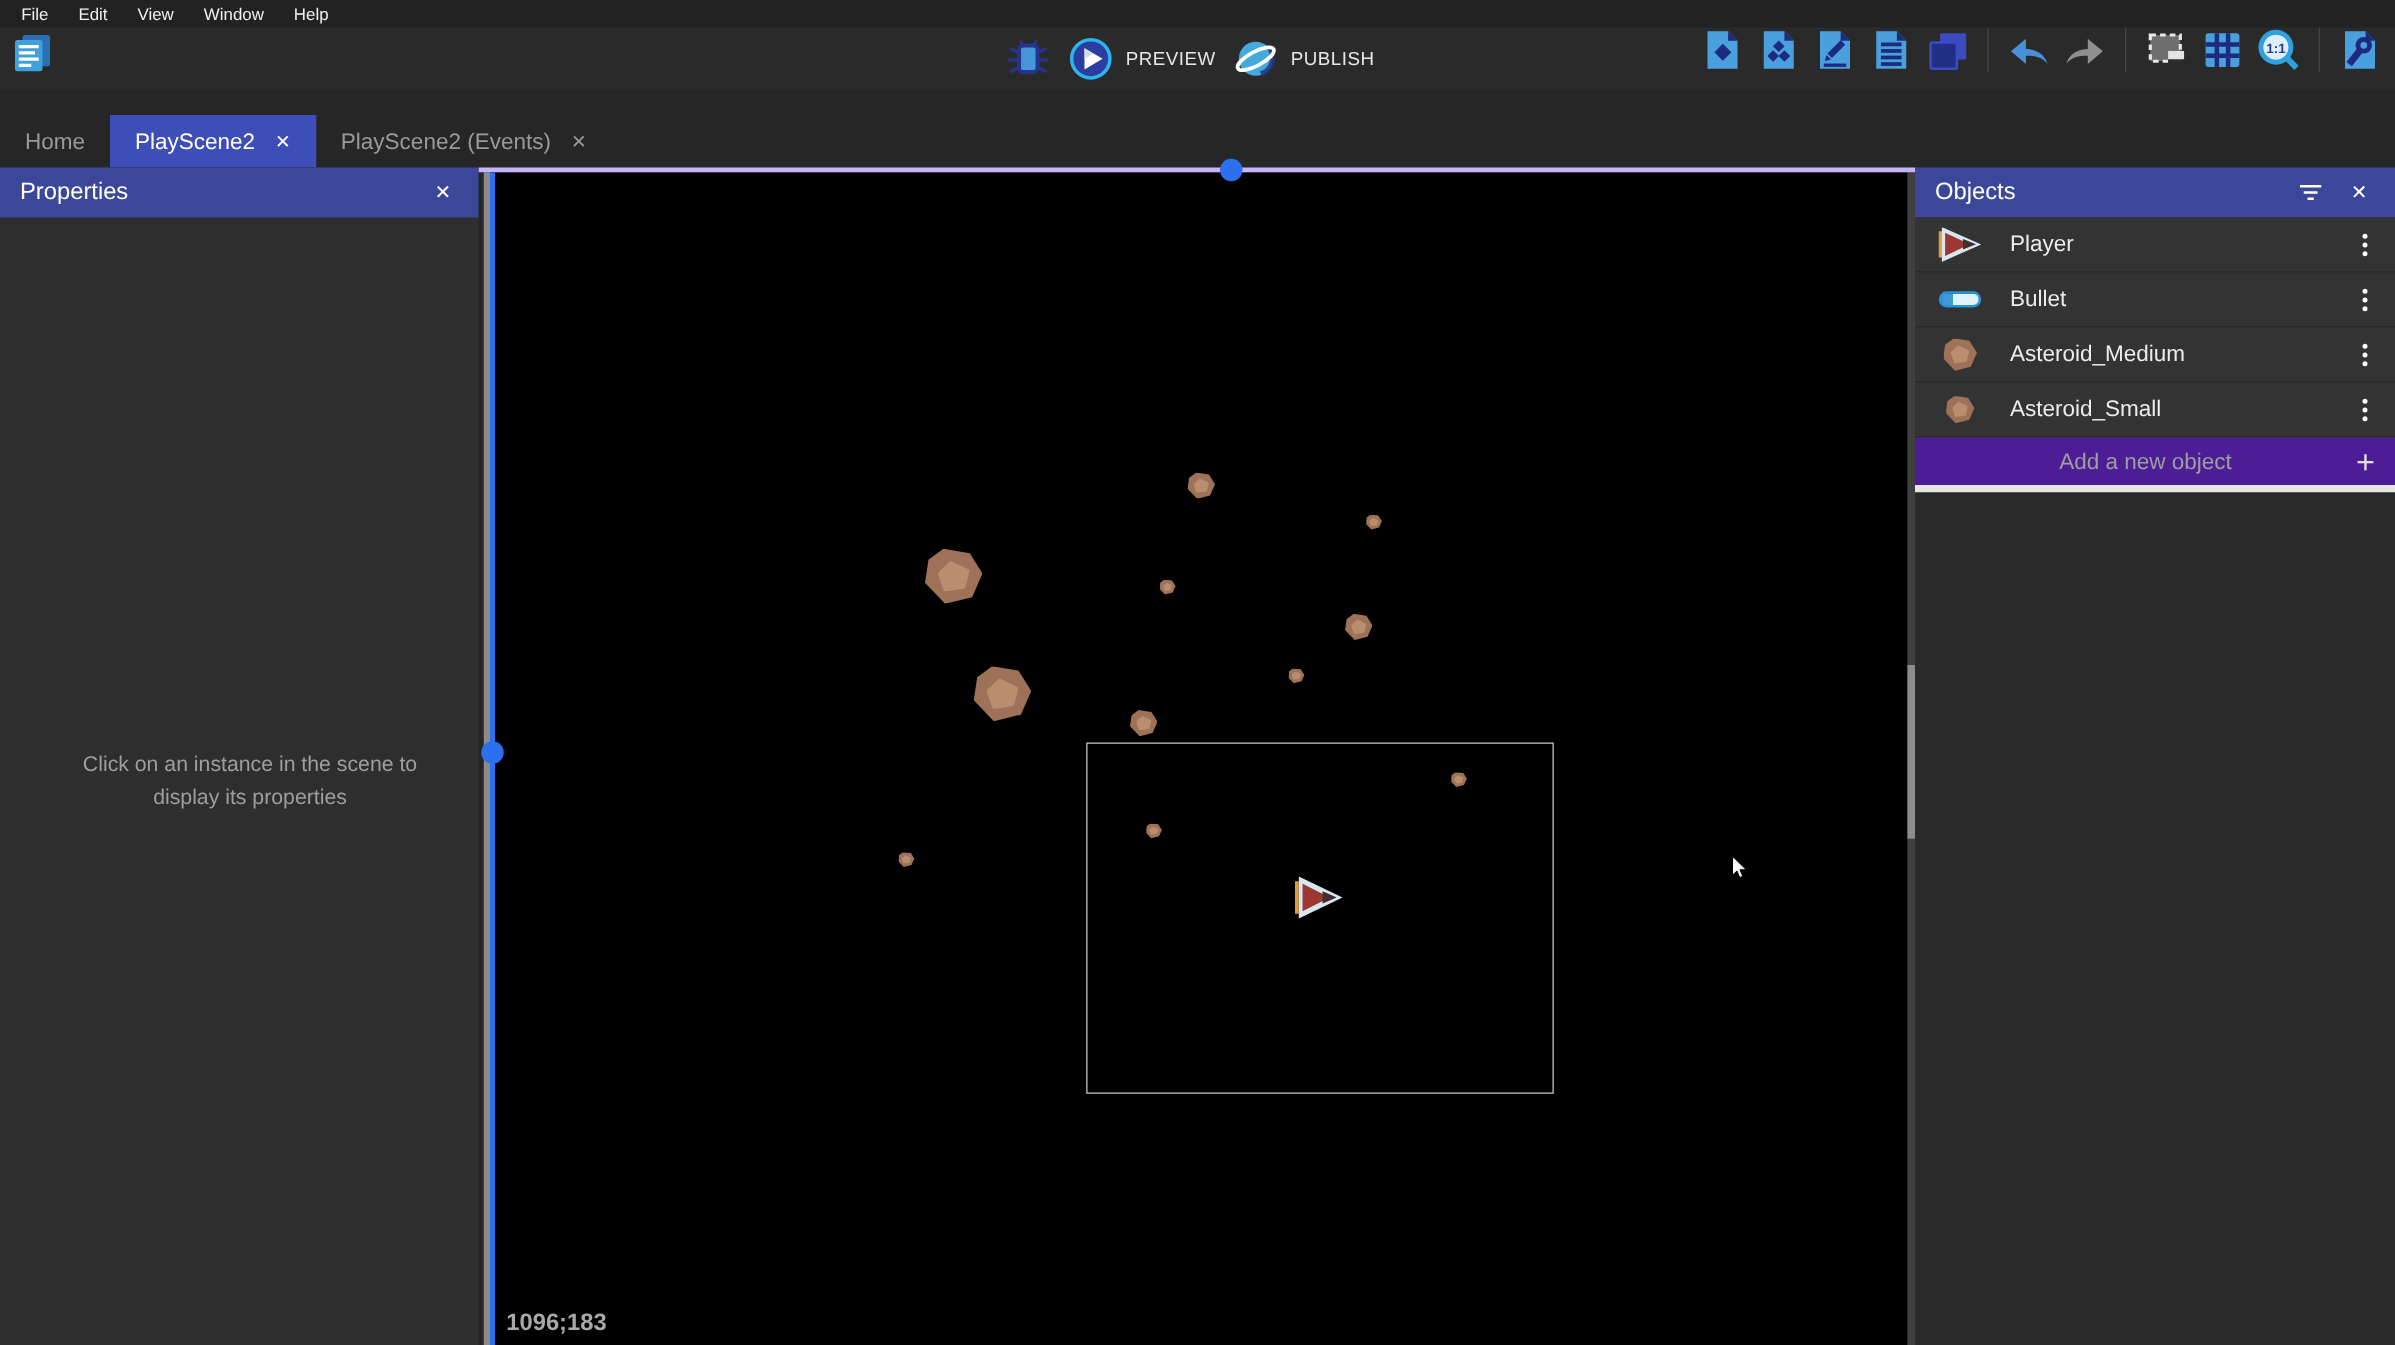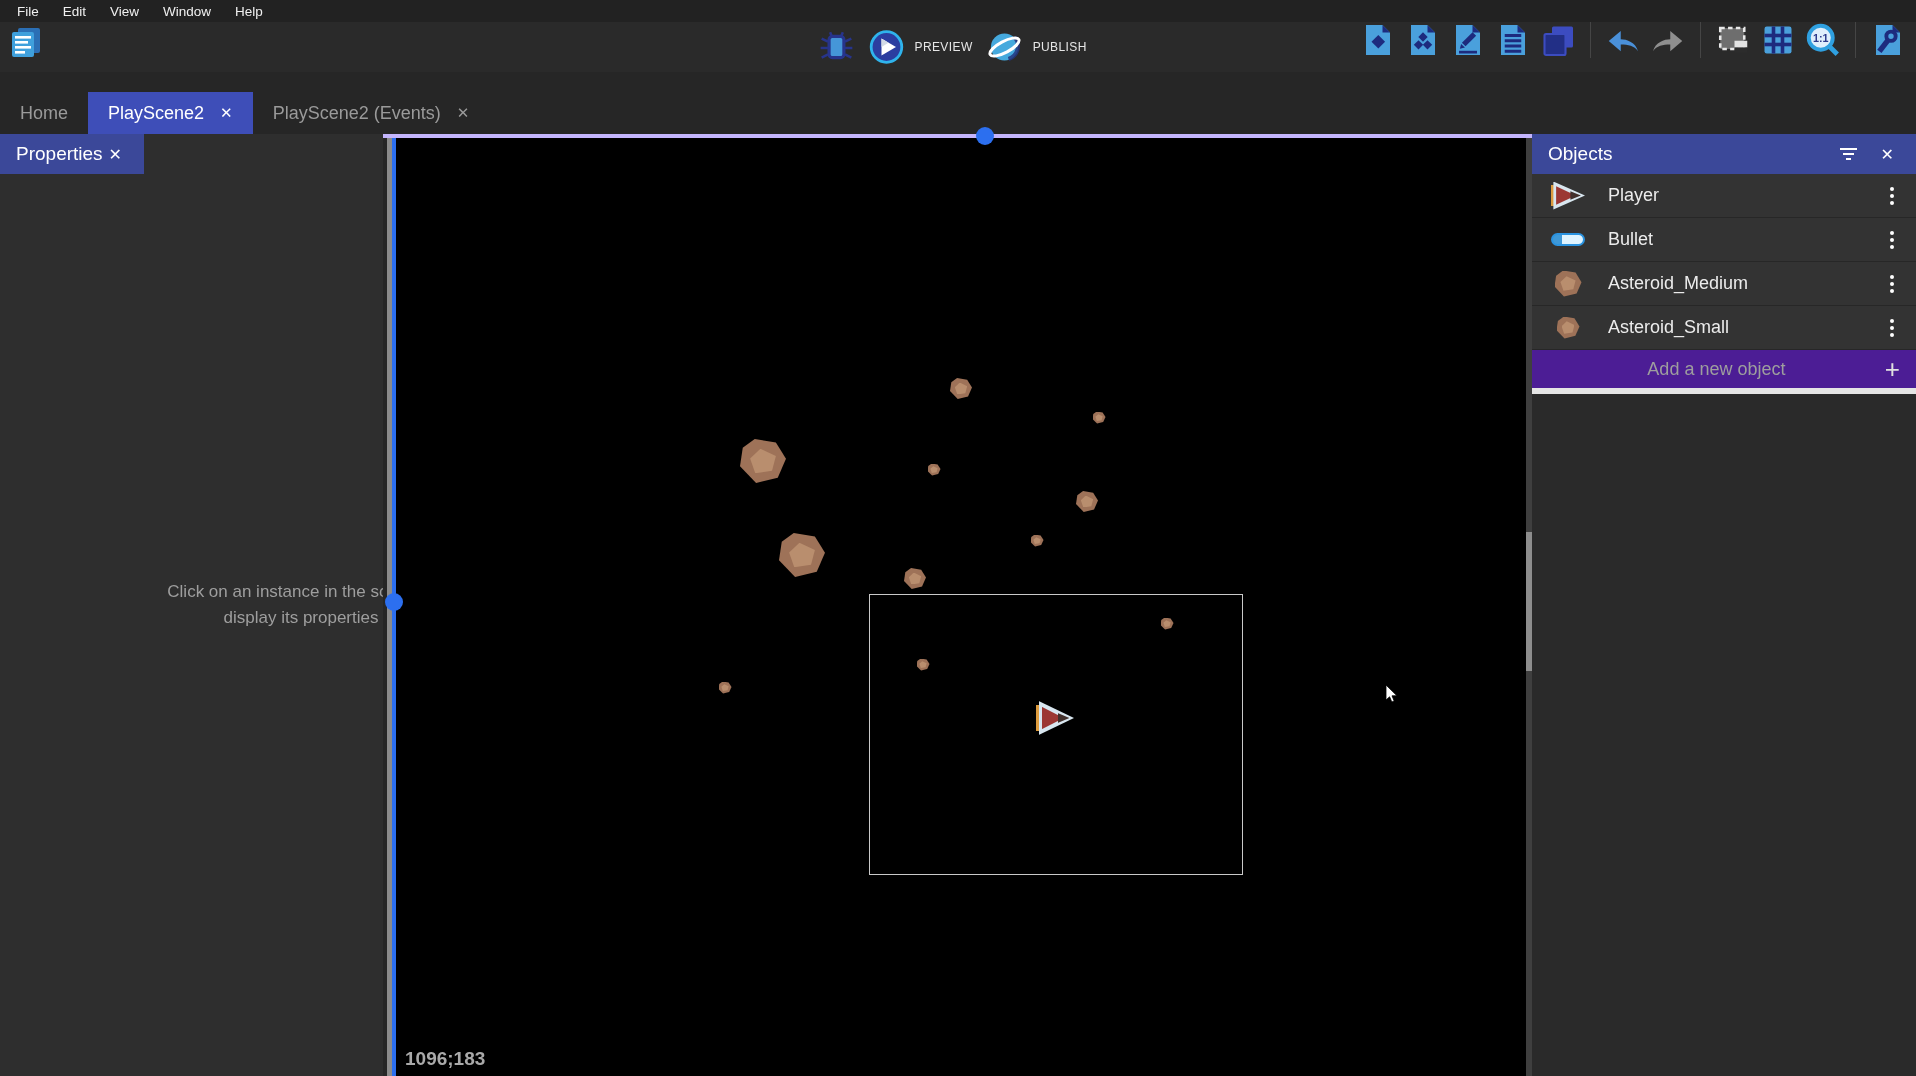--- a/index.html
+++ b/index.html
@@ -6,41 +6,41 @@
   html,body { width:1916px; height:1076px; overflow:hidden; background:#262626;
               font-family:"Liberation Sans", sans-serif; color:#e8e8e8; }
   .app { width:1916px; height:1076px; display:flex; flex-direction:column; }
 
   
   .menubar { height:22px; background:#222; display:flex; align-items:center; padding-left:6px; gap:2px; flex:none; }
   .menu-item { font-size:13.5px; color:#f0f0f0; padding:2px 11px; cursor:default; }
   .toolbar { height:50px; background:#2a2a2a; position:relative; flex:none; }
   .logo { position:absolute; left:6px; top:2px; width:40px; height:40px; }
   .tb-center { position:absolute; left:50%; top:0; transform:translateX(-52%); height:50px; display:flex; align-items:center; gap:14px; }
-  .tb-label { font-size:12px; color:#e6e6e6; letter-spacing:.4px; }
+  .tb-label { font-size:15px; color:#e6e6e6; letter-spacing:.4px; }
   .tb-right { position:absolute; right:10px; top:0; height:50px; display:flex; gap:9px; }
   .tb-ico { width:36px; height:36px; display:flex; align-items:center; justify-content:center; }
   .tb-sep { width:1px; height:36px; background:#454545; margin:0 5px; }
   .preview-group, .publish-group { display:flex; align-items:center; gap:10px; cursor:default; }
 
   
   .tabbar { height:62px; background:#262626; display:flex; align-items:flex-end; padding-left:0; flex:none; }
   .tab { height:42px; display:flex; align-items:center; gap:16px; padding:0 20px; font-size:18px; color:#9a9a9a; }
   .tab .x { font-size:15px; color:#9a9a9a; }
   .tab.active { background:#3e4eb8; color:#fff; }
   .tab.active .x { color:#fff; }
 
   
   .content { flex:1; display:flex; min-height:0; }
 
-  .props { width:383px; background:#2e2e2e; display:flex; flex-direction:row; flex:none; }
+  .props { width:383px; background:#2e2e2e; display:flex; flex-direction:column; flex:none; }
   .panel-header { height:40px; background:#3b4899; display:flex; align-items:center; padding:0 16px; flex:none; }
   .panel-title { font-size:19px; color:#fff; flex:1; }
   .panel-x { color:#fff; font-size:16px; padding:2px 6px; }
-  .props-body { flex:1; display:flex; align-items:center; justify-content:flex-end;padding-left:17px; }
+  .props-body { flex:1; display:flex; align-items:center; justify-content:center;padding-left:17px; }
   .props-msg { width:280px; text-align:center; font-size:17px; line-height:1.55; color:#9e9e9e; }
 
   .center-area { flex:1; display:flex; border-top:4px solid #c4b5fd; position:relative; min-width:0; }
   .gap-strip { width:4px; background:#262626; flex:none; }
   .left-strip { width:5px; background:#8b8b8b; flex:none; }
   .canvas { flex:1; background:#000; border-left:4px solid #2c6fef; position:relative; }
   .drag-dot { position:absolute; width:18px; height:18px; border-radius:50%; background:#2c6fef; }
   .scene-rect { position:absolute; border:1px solid #c9c9c9; }
   .coords { position:absolute; left:9px; bottom:6px; font-size:19px; font-weight:600; color:#a9a9a9; text-shadow:1px 1px 1px #000; }
   .vscroll { width:6px; background:#3f3f3f; position:relative; flex:none; }

